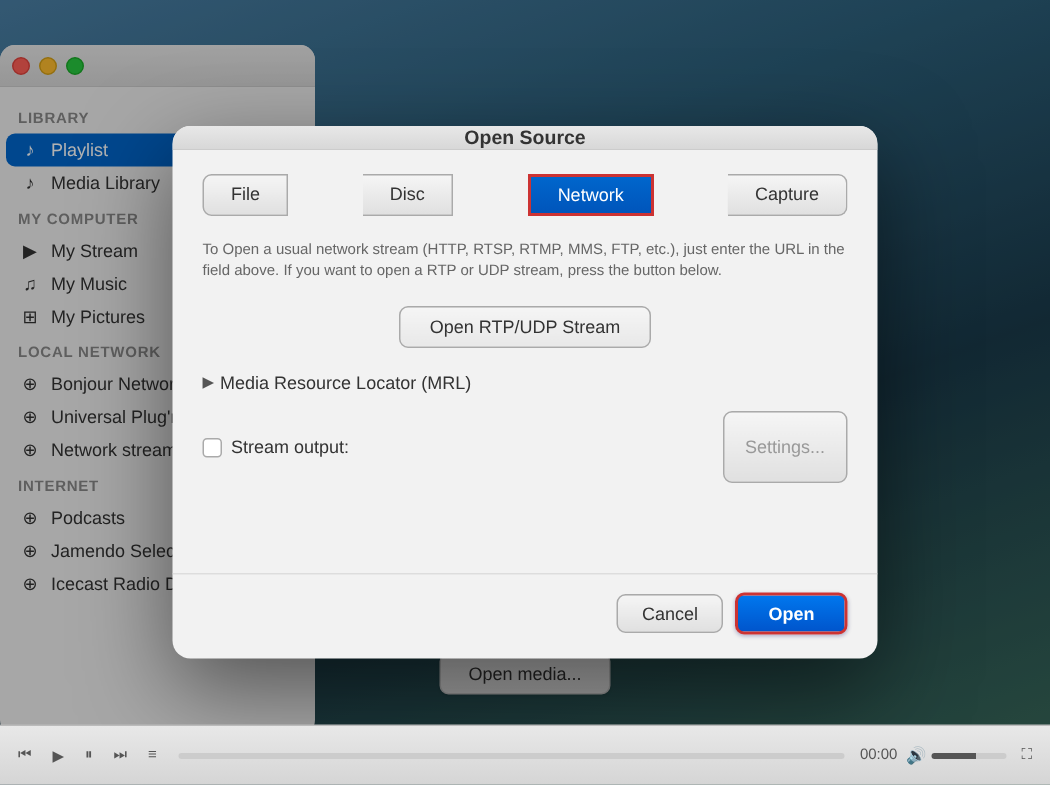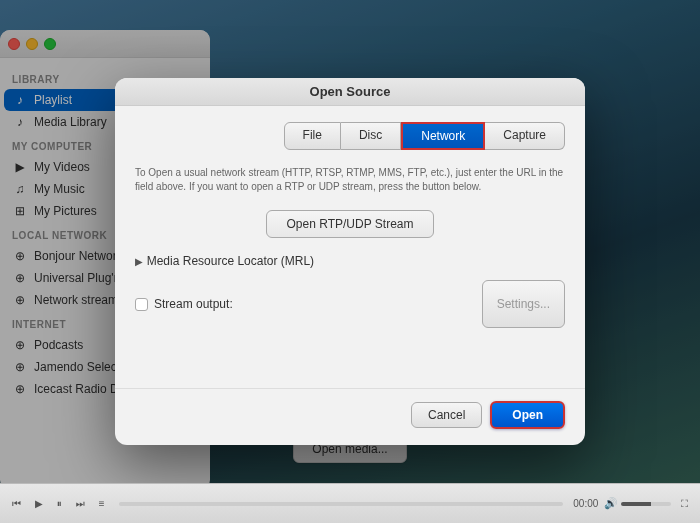--- a/index.html
+++ b/index.html
@@ -182,42 +182,42 @@
     .modal {
       background: #f2f2f2;
       border-radius: 12px;
       width: 470px;
       box-shadow: 0 20px 60px rgba(0,0,0,0.5);
       overflow: hidden;
     }
 
     .modal-titlebar {
       background: linear-gradient(to bottom, #e8e8e8, #d8d8d8);
-      height: 28px;
+      height: 16px;
       display: flex;
       align-items: center;
       justify-content: center;
       border-bottom: 1px solid #ccc;
       position: relative;
     }
 
     .modal-title {
       font-size: 13px;
       font-weight: 600;
       color: #333;
     }
 
     .modal-body {
       padding: 16px 20px;
     }
 
     
     .tab-bar {
       display: flex;
-      justify-content: flex-end;
+      justify-content: space-between;
       gap: 0;
       margin-bottom: 16px;
     }
 
     .tab {
       padding: 5px 18px;
       font-size: 12px;
       color: #333;
       background: linear-gradient(to bottom, #f5f5f5, #e0e0e0);
       border: 1px solid #aaa;
@@ -395,21 +395,21 @@
       <span class="icon">♪</span>
       <span>Playlist</span>
     </div>
     <div class="sidebar-item">
       <span class="icon">♪</span>
       <span>Media Library</span>
     </div>
     <div class="sidebar-section-title">MY COMPUTER</div>
     <div class="sidebar-item">
       <span class="icon">▶</span>
-      <span>My Videos</span>
+      <span>My Stream</span>
     </div>
     <div class="sidebar-item">
       <span class="icon">♫</span>
       <span>My Music</span>
     </div>
     <div class="sidebar-item">
       <span class="icon">⊞</span>
       <span>My Pictures</span>
     </div>
     <div class="sidebar-section-title">LOCAL NETWORK</div>

